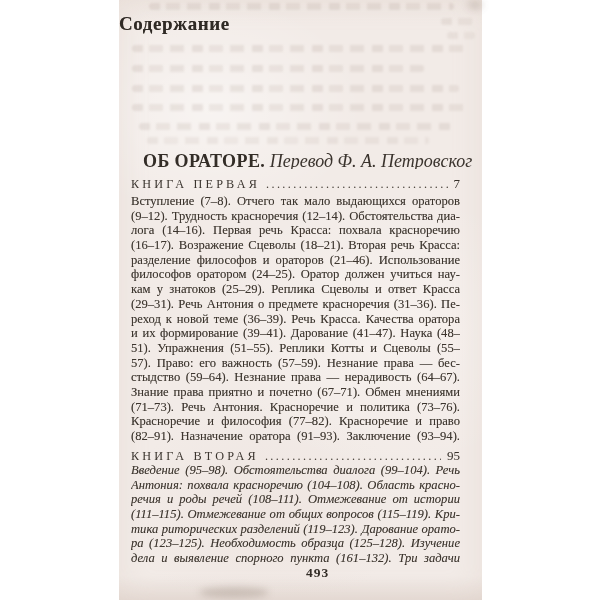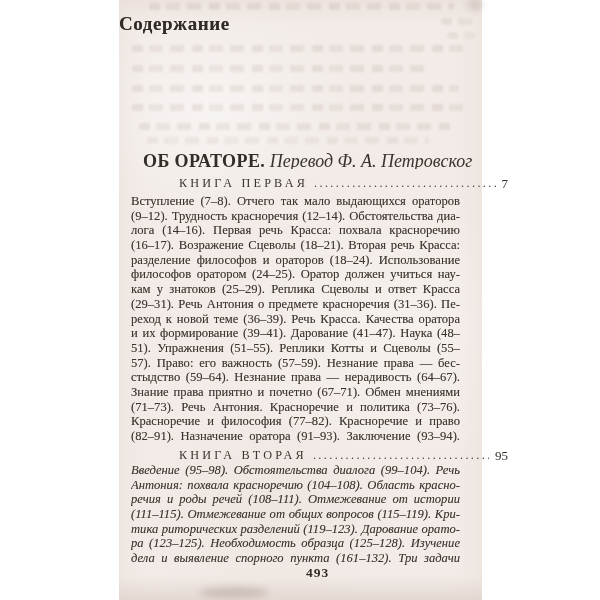--- a/index.html
+++ b/index.html
@@ -25,22 +25,22 @@
     text-shadow:0 0 0.6px rgba(62,55,49,0.55);
   }
   .work-line{
     position:absolute;top:151px;left:12px;width:329px;height:18px;
     font-size:18px;color:#332d27;white-space:nowrap;overflow:hidden;margin-left:12px;
   }
   .work-title{font-weight:bold;letter-spacing:0.4px;}
   .work-translator{font-style:italic;color:#3a332d;}
   .book-row{
     position:absolute;left:12px;width:329px;height:16px;
-    display:flex;align-items:flex-start;
-    font-size:12.2px;color:#3a342e;margin-left:48px;
+    display:flex;align-items:center;
+    font-size:12.2px;color:#3a342e;
   }
   .book-row.first{top:176px;}
   .book-row.second{top:448px;}
   .book-heading{letter-spacing:3.2px;white-space:nowrap;}
   .leader-dots{
     flex:1;overflow:hidden;white-space:nowrap;
     letter-spacing:2.4px;margin:0 4px 0 6px;color:#4a433c;
   }
   .book-page-num{font-size:13px;color:#352f29;padding-left:2px;}
   .para{position:absolute;left:12px;width:329px;}
@@ -98,21 +98,21 @@
     <span class="book-heading">КНИГА ПЕРВАЯ</span>
     <span class="leader-dots">......................................................................</span>
     <span class="book-page-num">7</span>
   </div>
 
   <div class="para first">
     <div class="line">Вступление (7–8). Отчего так мало выдающихся ораторов</div>
     <div class="line">(9–12). Трудность красноречия (12–14). Обстоятельства диа-</div>
     <div class="line">лога (14–16). Первая речь Красса: похвала красноречию</div>
     <div class="line">(16–17). Возражение Сцеволы (18–21). Вторая речь Красса:</div>
-    <div class="line">разделение философов и ораторов (18–24). Использование</div>
+    <div class="line">разделение философов и ораторов (21–46). Использование</div>
     <div class="line">философов оратором (24–25). Оратор должен учиться нау-</div>
     <div class="line">кам у знатоков (25–29). Реплика Сцеволы и ответ Красса</div>
     <div class="line">(29–31). Речь Антония о предмете красноречия (31–36). Пе-</div>
     <div class="line">реход к новой теме (36–39). Речь Красса. Качества оратора</div>
     <div class="line">и их формирование (39–41). Дарование (41–47). Наука (48–</div>
     <div class="line">51). Упражнения (51–55). Реплики Котты и Сцеволы (55–</div>
     <div class="line">57). Право: его важность (57–59). Незнание права — бес-</div>
     <div class="line">стыдство (59–64). Незнание права — нерадивость (64–67).</div>
     <div class="line">Знание права приятно и почетно (67–71). Обмен мнениями</div>
     <div class="line">(71–73). Речь Антония. Красноречие и политика (73–76).</div>

